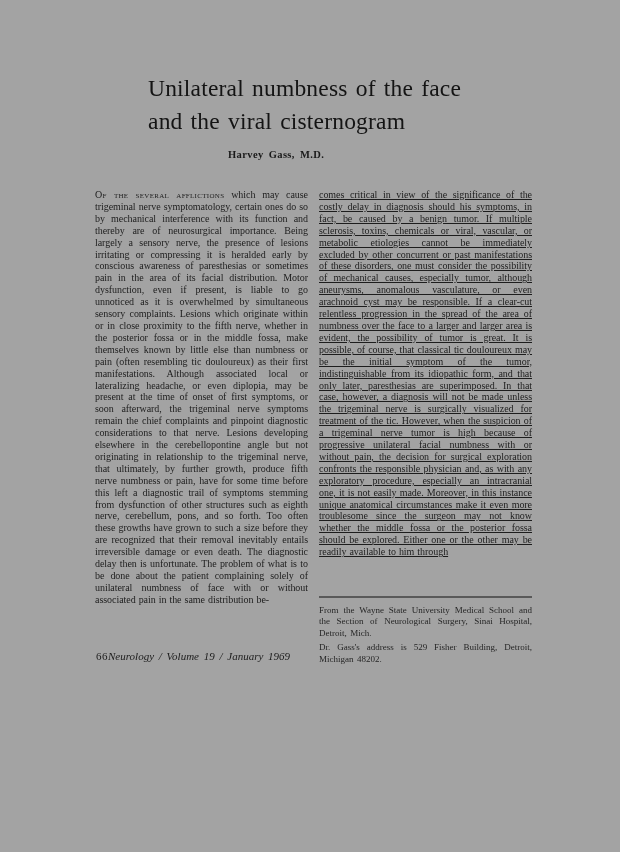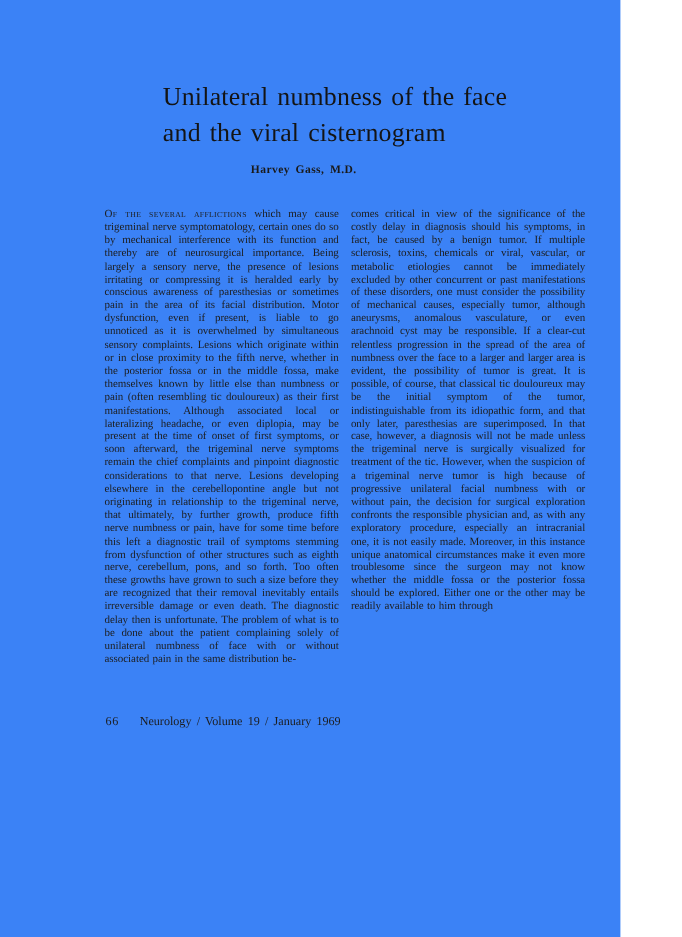--- a/index.html
+++ b/index.html
@@ -2,23 +2,23 @@
 <html><head>
 <meta charset="utf-8">
 <style>
   html, body {
     margin: 0;
     padding: 0;
     background: #ffffff;
   }
   .page {
     position: relative;
-    width: 564px;
+    width: 620px;
     height: 852px;
-    background: #3b82f6;
+    background: #a3a3a3;
     font-family: "Liberation Serif", "DejaVu Serif", serif;
     color: #1f1f1f;
     overflow: hidden;
   }
   .title {
     position: absolute;
     left: 148px;
     top: 72px;
     margin: 0;
     font-size: 23.5px;
@@ -44,21 +44,21 @@
     top: 189px;
     width: 213px;
     text-align: justify;
     font-size: 10px;
     line-height: 11.9px;
     letter-spacing: -0.05px;
     word-spacing: 0.6px;
     color: #1d1d1d;
   }
   .col-left  { left: 95px; }
-  .col-right { left: 319px; }
+  .col-right { left: 319px; text-decoration: underline; }
   .body-par { margin: 0; }
   .lead-in {
     font-variant: small-caps;
     letter-spacing: 0.3px;
   }
   .footnote {
     position: absolute;
     left: 319px;
     top: 596px;
     width: 213px;
@@ -79,21 +79,21 @@
     left: 96px;
     top: 650px;
     font-size: 11px;
     color: #1c1c1c;
   }
   .page-num {
     font-weight: normal;
     letter-spacing: 0.5px;
   }
   .journal {
-    margin-left: 19px;
+    font-style: italic;
     word-spacing: 2px;
   }
 </style>
 </head>
 <body>
 
 <div class="page">
 
   <h1 class="title">
     <span class="title-line">Unilateral numbness of the face</span>
@@ -103,18 +103,23 @@
   <div class="author">Harvey Gass, M.D.</div>
 
   <div class="col col-left">
     <p class="body-par"><span class="lead-in">Of the several afflictions</span><span> which may cause trigeminal nerve symptomatology, certain ones do so by mechanical interference with its function and thereby are of neurosurgical importance. Being largely a sensory nerve, the presence of lesions irritating or compressing it is heralded early by conscious awareness of paresthesias or sometimes pain in the area of its facial distribution. Motor dysfunction, even if present, is liable to go unnoticed as it is overwhelmed by simultaneous sensory complaints. Lesions which originate within or in close proximity to the fifth nerve, whether in the posterior fossa or in the middle fossa, make themselves known by little else than numbness or pain (often resembling tic douloureux) as their first manifestations. Although associated local or lateralizing headache, or even diplopia, may be present at the time of onset of first symptoms, or soon afterward, the trigeminal nerve symptoms remain the chief complaints and pinpoint diagnostic considerations to that nerve. Lesions developing elsewhere in the cerebellopontine angle but not originating in relationship to the trigeminal nerve, that ultimately, by further growth, produce fifth nerve numbness or pain, have for some time before this left a diagnostic trail of symptoms stemming from dysfunction of other structures such as eighth nerve, cerebellum, pons, and so forth. Too often these growths have grown to such a size before they are recognized that their removal inevitably entails irreversible damage or even death. The diagnostic delay then is unfortunate. The problem of what is to be done about the patient complaining solely of unilateral numbness of face with or without associated pain in the same distribution be-</span></p>
   </div>
 
   <div class="col col-right">
     <p class="body-par">comes critical in view of the significance of the costly delay in diagnosis should his symptoms, in fact, be caused by a benign tumor. If multiple sclerosis, toxins, chemicals or viral, vascular, or metabolic etiologies cannot be immediately excluded by other concurrent or past manifestations of these disorders, one must consider the possibility of mechanical causes, especially tumor, although aneurysms, anomalous vasculature, or even arachnoid cyst may be responsible. If a clear-cut relentless progression in the spread of the area of numbness over the face to a larger and larger area is evident, the possibility of tumor is great. It is possible, of course, that classical tic douloureux may be the initial symptom of the tumor, indistinguishable from its idiopathic form, and that only later, paresthesias are superimposed. In that case, however, a diagnosis will not be made unless the trigeminal nerve is surgically visualized for treatment of the tic. However, when the suspicion of a trigeminal nerve tumor is high because of progressive unilateral facial numbness with or without pain, the decision for surgical exploration confronts the responsible physician and, as with any exploratory procedure, especially an intracranial one, it is not easily made. Moreover, in this instance unique anatomical circumstances make it even more troublesome since the surgeon may not know whether the middle fossa or the posterior fossa should be explored. Either one or the other may be readily available to him through</p>
   </div>
 
+  <div class="footnote">
+    <div class="footnote-rule"></div>
+    <p class="footnote-par">From the Wayne State University Medical School and the Section of Neurological Surgery, Sinai Hospital, Detroit, Mich.</p>
+    <p class="footnote-par">Dr. Gass's address is 529 Fisher Building, Detroit, Michigan 48202.</p>
+  </div>
 
   <div class="footer">
     <span class="page-num">66</span><span class="journal">Neurology / Volume 19 / January 1969</span>
   </div>
 
 </div>
 
 </body></html>

